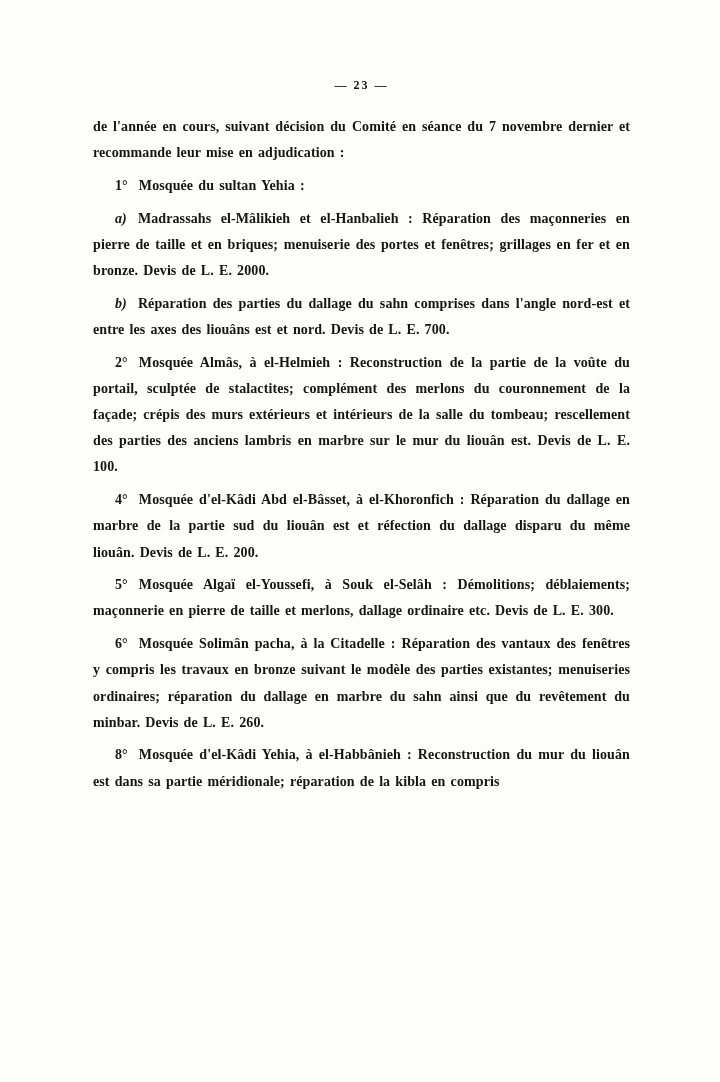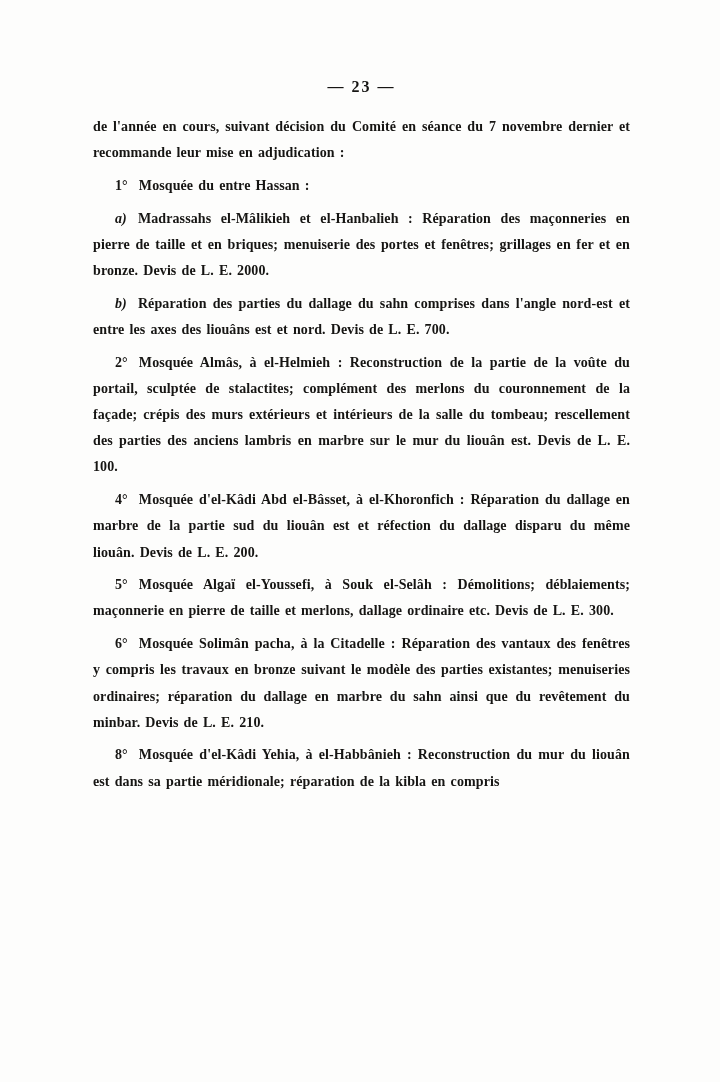--- a/index.html
+++ b/index.html
@@ -15,21 +15,21 @@
     overflow: hidden;
     font-family: "Liberation Serif", "DejaVu Serif", serif;
     color: #161513;
   }
   .page-number {
     position: absolute;
     top: 78px;
     left: 93px;
     width: 537px;
     text-align: center;
-    font-size: 16px;
+    font-size: 12px;
     font-weight: 700;
     letter-spacing: 2px;
   }
   .content {
     position: absolute;
     top: 114px;
     left: 93px;
     width: 537px;
   }
   .para {
@@ -58,32 +58,32 @@
 <body>
 
 <div class="page">
 
   <div class="page-number">— 23 —</div>
 
   <div class="content">
 
     <p class="para"><span>de l'année en cours, suivant décision du Comité en séance du 7 novembre dernier et recommande leur mise en adjudication :</span></p>
 
-    <p class="para indent"><span class="label">1°</span><span>Mosquée du entre Hassan :</span></p>
+    <p class="para indent"><span class="label">1°</span><span>Mosquée du sultan Yehia :</span></p>
 
     <p class="para indent"><span class="label it">a)</span><span>Madrassahs el-Mâlikieh et el-Hanbalieh : Réparation des maçonneries en pierre de taille et en briques; menuiserie des portes et fenêtres; grillages en fer et en bronze. Devis de L. E. 2000.</span></p>
 
     <p class="para indent"><span class="label it">b)</span><span>Réparation des parties du dallage du sahn comprises dans l'angle nord-est et entre les axes des liouâns est et nord. Devis de L. E. 700.</span></p>
 
     <p class="para indent"><span class="label">2°</span><span>Mosquée Almâs, à el-Helmieh : Reconstruction de la partie de la voûte du portail, sculptée de stalactites; complément des merlons du couronnement de la façade; crépis des murs extérieurs et intérieurs de la salle du tombeau; rescellement des parties des anciens lambris en marbre sur le mur du liouân est. Devis de L. E. 100.</span></p>
 
 
     <p class="para indent"><span class="label">4°</span><span>Mosquée d'el-Kâdi Abd el-Bâsset, à el-Khoronfich : Réparation du dallage en marbre de la partie sud du liouân est et réfection du dallage disparu du même liouân. Devis de L. E. 200.</span></p>
 
     <p class="para indent"><span class="label">5°</span><span>Mosquée Algaï el-Youssefi, à Souk el-Selâh : Démolitions; déblaiements; maçonnerie en pierre de taille et merlons, dallage ordinaire etc. Devis de L. E. 300.</span></p>
 
-    <p class="para indent"><span class="label">6°</span><span>Mosquée Solimân pacha, à la Citadelle : Réparation des vantaux des fenêtres y compris les travaux en bronze suivant le modèle des parties existantes; menuiseries ordinaires; réparation du dallage en marbre du sahn ainsi que du revêtement du minbar. Devis de L. E. 210.</span></p>
+    <p class="para indent"><span class="label">6°</span><span>Mosquée Solimân pacha, à la Citadelle : Réparation des vantaux des fenêtres y compris les travaux en bronze suivant le modèle des parties existantes; menuiseries ordinaires; réparation du dallage en marbre du sahn ainsi que du revêtement du minbar. Devis de L. E. 260.</span></p>
 
 
     <p class="para indent"><span class="label">8°</span><span>Mosquée d'el-Kâdi Yehia, à el-Habbânieh : Reconstruction du mur du liouân est dans sa partie méridionale; réparation de la kibla en compris</span></p>
 
   </div>
 </div>
 
 </body></html>

